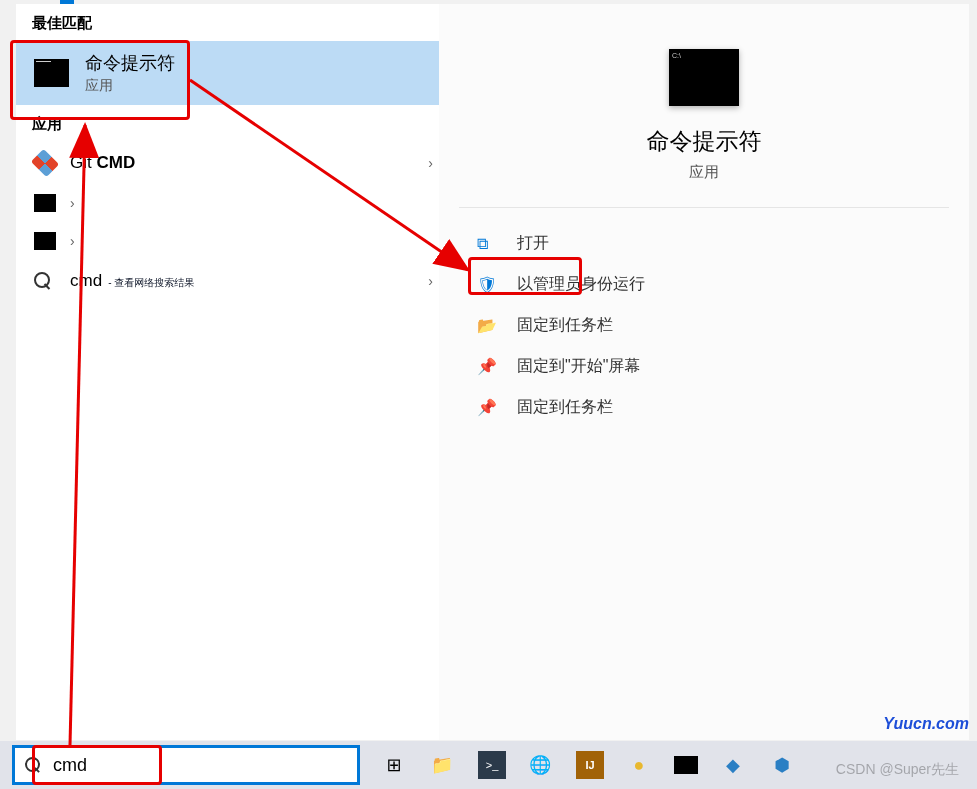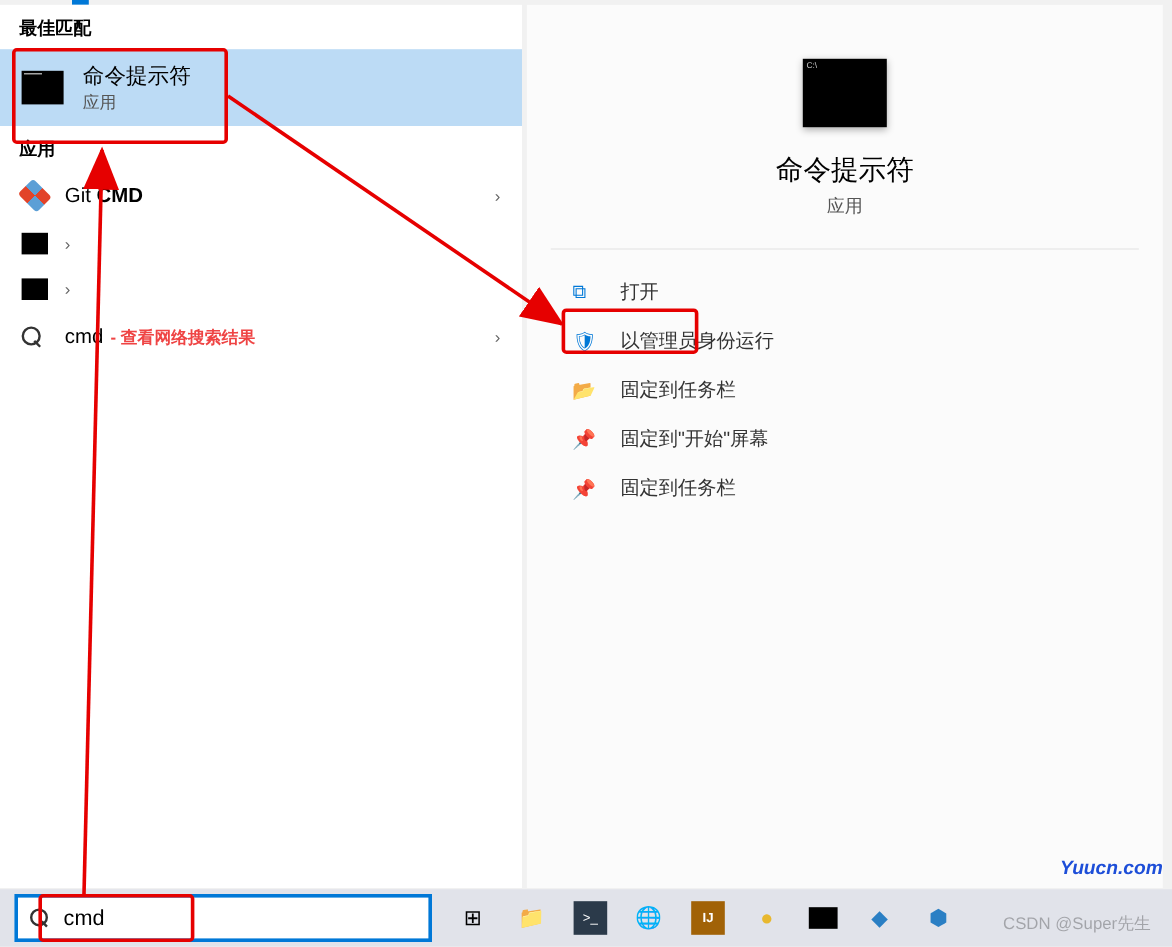--- a/index.html
+++ b/index.html
@@ -1,40 +1,40 @@
 <!DOCTYPE html>
 <html><head>
 <meta charset="utf-8">
 <style>
 * { box-sizing: border-box; margin: 0; padding: 0; font-family: "Microsoft YaHei", "Segoe UI", sans-serif; }
 body { width: 977px; height: 789px; background: #f1f1f1; overflow: hidden; position: relative; }
 
 .top-blue-bar { position: absolute; top: 0; left: 60px; width: 14px; height: 4px; background: #0078d7; }
 
-.search-panel { position: absolute; top: 4px; left: 0; width: 435px; height: 736px; background: #fff; }
+.search-panel { position: absolute; top: 4px; left: 16px; width: 435px; height: 736px; background: #fff; }
 .section-header { padding: 10px 16px 8px; font-size: 15px; font-weight: 600; color: #000; }
 
 .best-match { display: flex; align-items: center; padding: 10px 18px; background: #bcdbf5; }
 .bm-icon { width: 35px; height: 28px; background: #000; margin-right: 16px; position: relative; }
 .bm-icon::after { content: ""; position: absolute; top: 2px; left: 2px; width: 15px; height: 1px; background: #ccc; }
 .bm-text .title { font-size: 18px; color: #000; }
 .bm-text .subtitle { font-size: 14px; color: #555; margin-top: 2px; }
 
 .app-row { display: flex; align-items: center; padding: 10px 18px; cursor: pointer; }
 .app-row .row-icon { width: 22px; height: 18px; margin-right: 14px; flex-shrink: 0; }
 .app-row .label { flex: 1; font-size: 17px; color: #000; line-height: 1.3; }
 .app-row .chev { color: #666; font-size: 14px; }
 .ico-black { background: #000; }
 .ico-git { background: conic-gradient(#e24329 0 90deg, #5c9fd6 90deg 180deg, #e24329 180deg 270deg, #5c9fd6 270deg 360deg); border-radius: 3px; transform: rotate(45deg); width: 18px; height: 18px; }
 .ico-search { background: none; position: relative; }
 .ico-search::before { content:""; position:absolute; width:12px; height:12px; border:2px solid #333; border-radius:50%; }
 .ico-search::after { content:""; position:absolute; width:2px; height:7px; background:#333; transform: rotate(-45deg); top:11px; left:12px; }
 
 .web-label { display: flex; align-items: baseline; gap: 6px; }
-.web-hint { color: #ef4444; font-size: 14px; font-weight: bold; }
+.web-hint { color: #0f172a; font-size: 10px; }
 
 .detail-panel { position: absolute; top: 4px; left: 439px; width: 530px; height: 736px; background: #fbfbfb; }
 .detail-header { text-align: center; padding-top: 45px; }
 .detail-icon { width: 70px; height: 57px; background: #000; margin: 0 auto 20px; box-shadow: 0 2px 6px rgba(0,0,0,0.3); position:relative; }
 .detail-icon::after { content:"C:\\"; position:absolute; top:3px; left:3px; color:#ccc; font-size:7px; }
 .detail-title { font-size: 23px; color: #000; margin-bottom: 6px; }
 .detail-sub { font-size: 15px; color: #555; margin-bottom: 25px; }
 .divider { height: 1px; background: #e5e5e5; margin: 0 20px 15px; }
 
 .action-row { display: flex; align-items: center; padding: 10px 38px; font-size: 16px; color: #333; cursor: pointer; }

